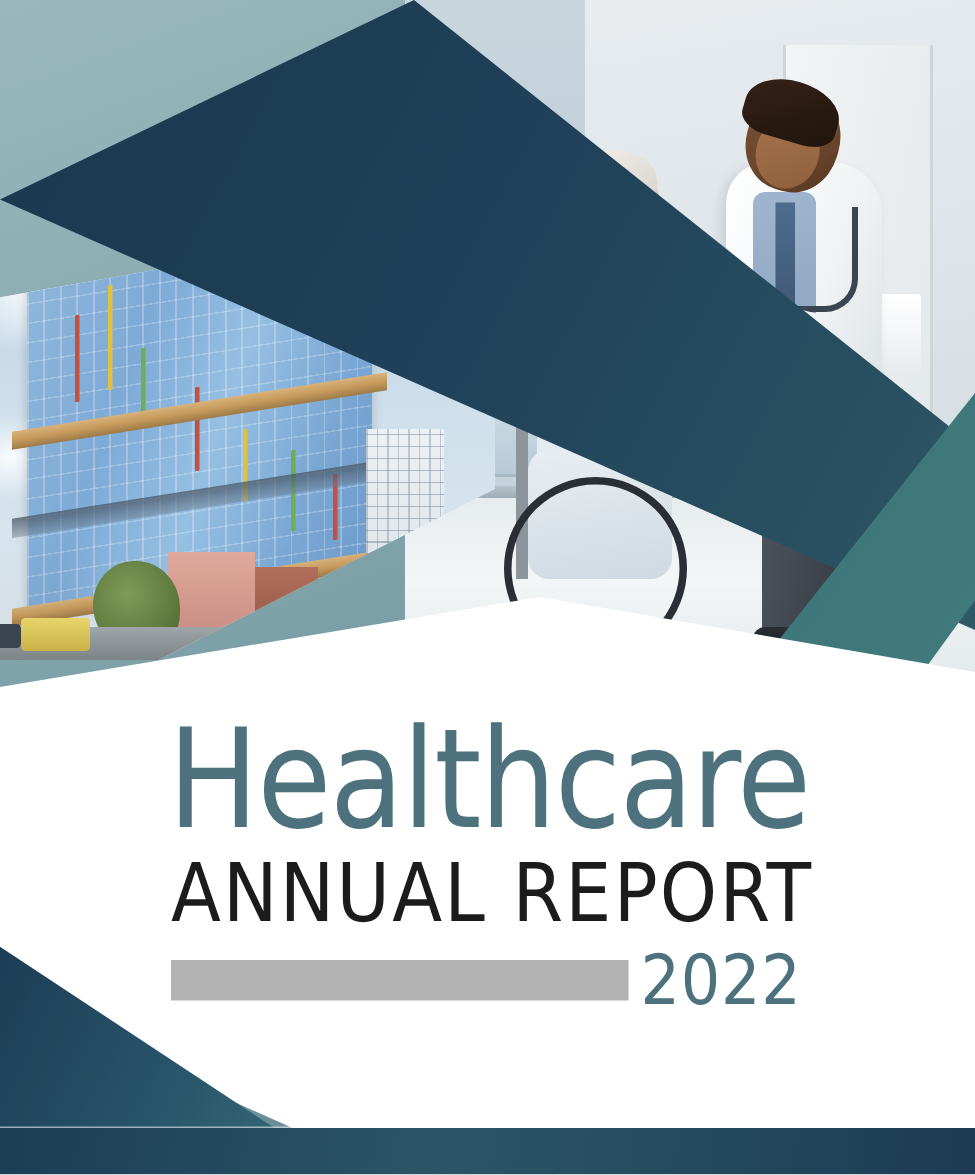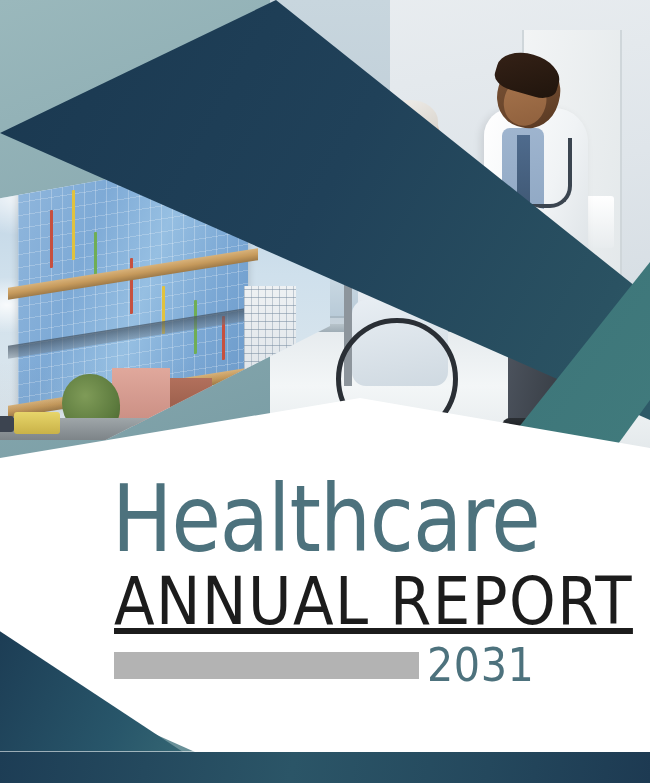--- a/index.html
+++ b/index.html
@@ -400,29 +400,28 @@
     line-height: 0.92;
     color: #4d727d;
     letter-spacing: -1px;
     transform: scaleX(0.97);
     transform-origin: left top;
     margin: 0;
   }
   #title-sub {
     font-family: "DejaVu Sans Condensed", "Liberation Sans Narrow", "Liberation Sans", sans-serif;
     font-weight: 400;
-    font-size: 66px;
+    font-size: 54px;
     line-height: 1;
     color: #1c1c1c;
     letter-spacing: 1.5px;
     transform: scaleX(1.0);
     transform-origin: left top;
     margin: 6px 0 0 2px;
     white-space: nowrap;
-    text-decoration: underline;
   }
   #year-row {
     display: flex;
     align-items: center;
     margin-top: 10px;
     margin-left: 2px;
   }
   #year-bar {
     width: 305px;
     height: 27px;
@@ -508,17 +507,17 @@
   <div id="wedge-bl"></div>
   <div id="bottom-strip-line"></div>
   <div id="bottom-strip"></div>
 
 
   <div id="title-block">
     <div id="title-main">Healthcare</div>
     <div id="title-sub">ANNUAL REPORT</div>
     <div id="year-row">
       <div id="year-bar"></div>
-      <div id="year-text">2031</div>
+      <div id="year-text">2022</div>
     </div>
   </div>
 
 </div>
 
 </body></html>

